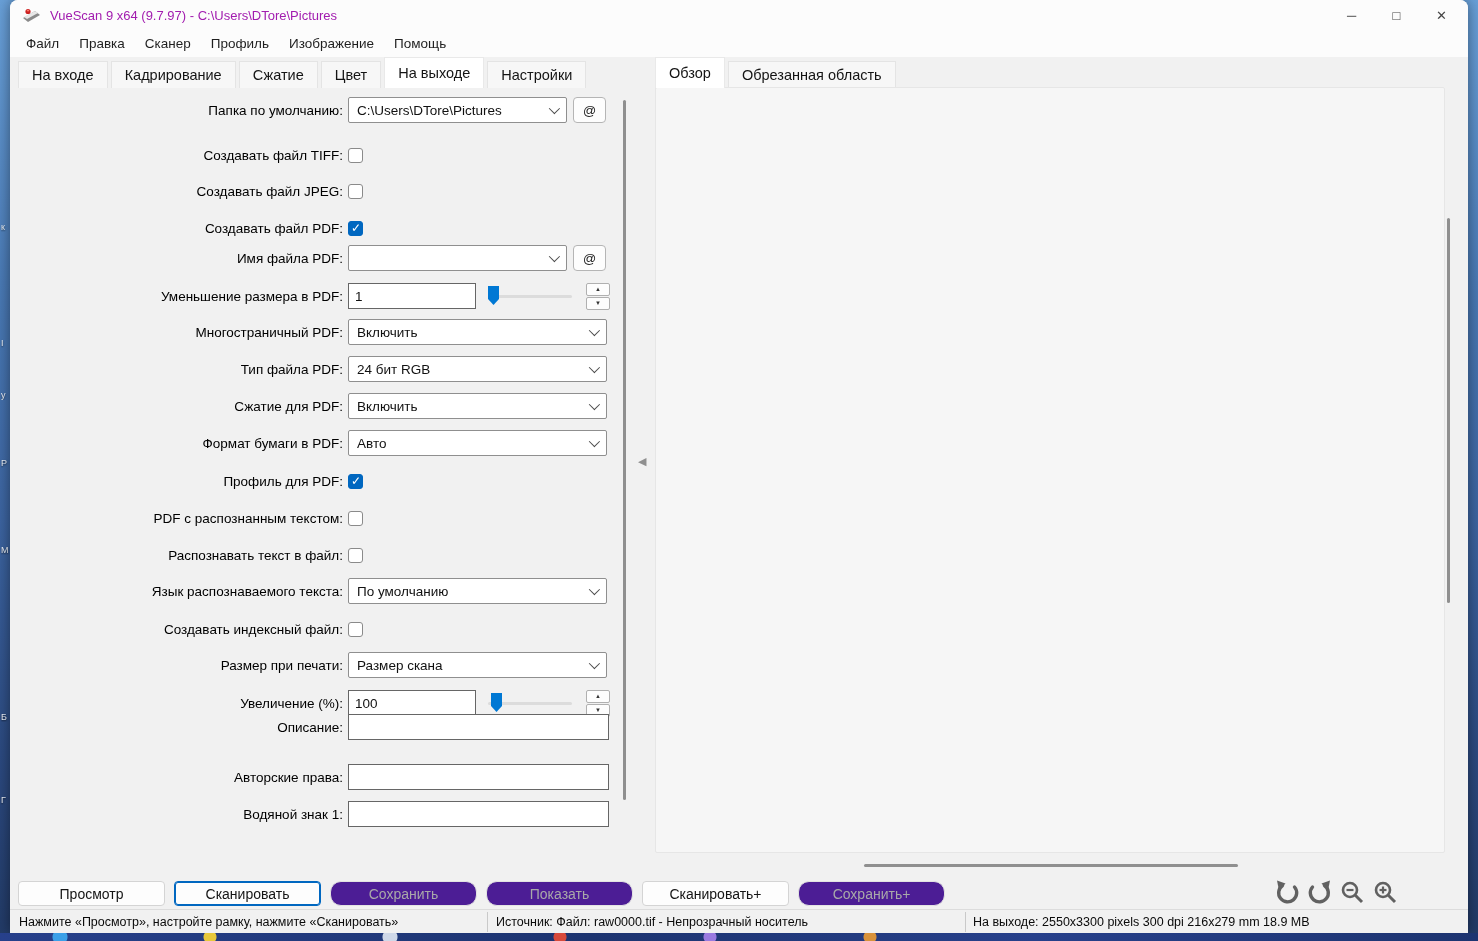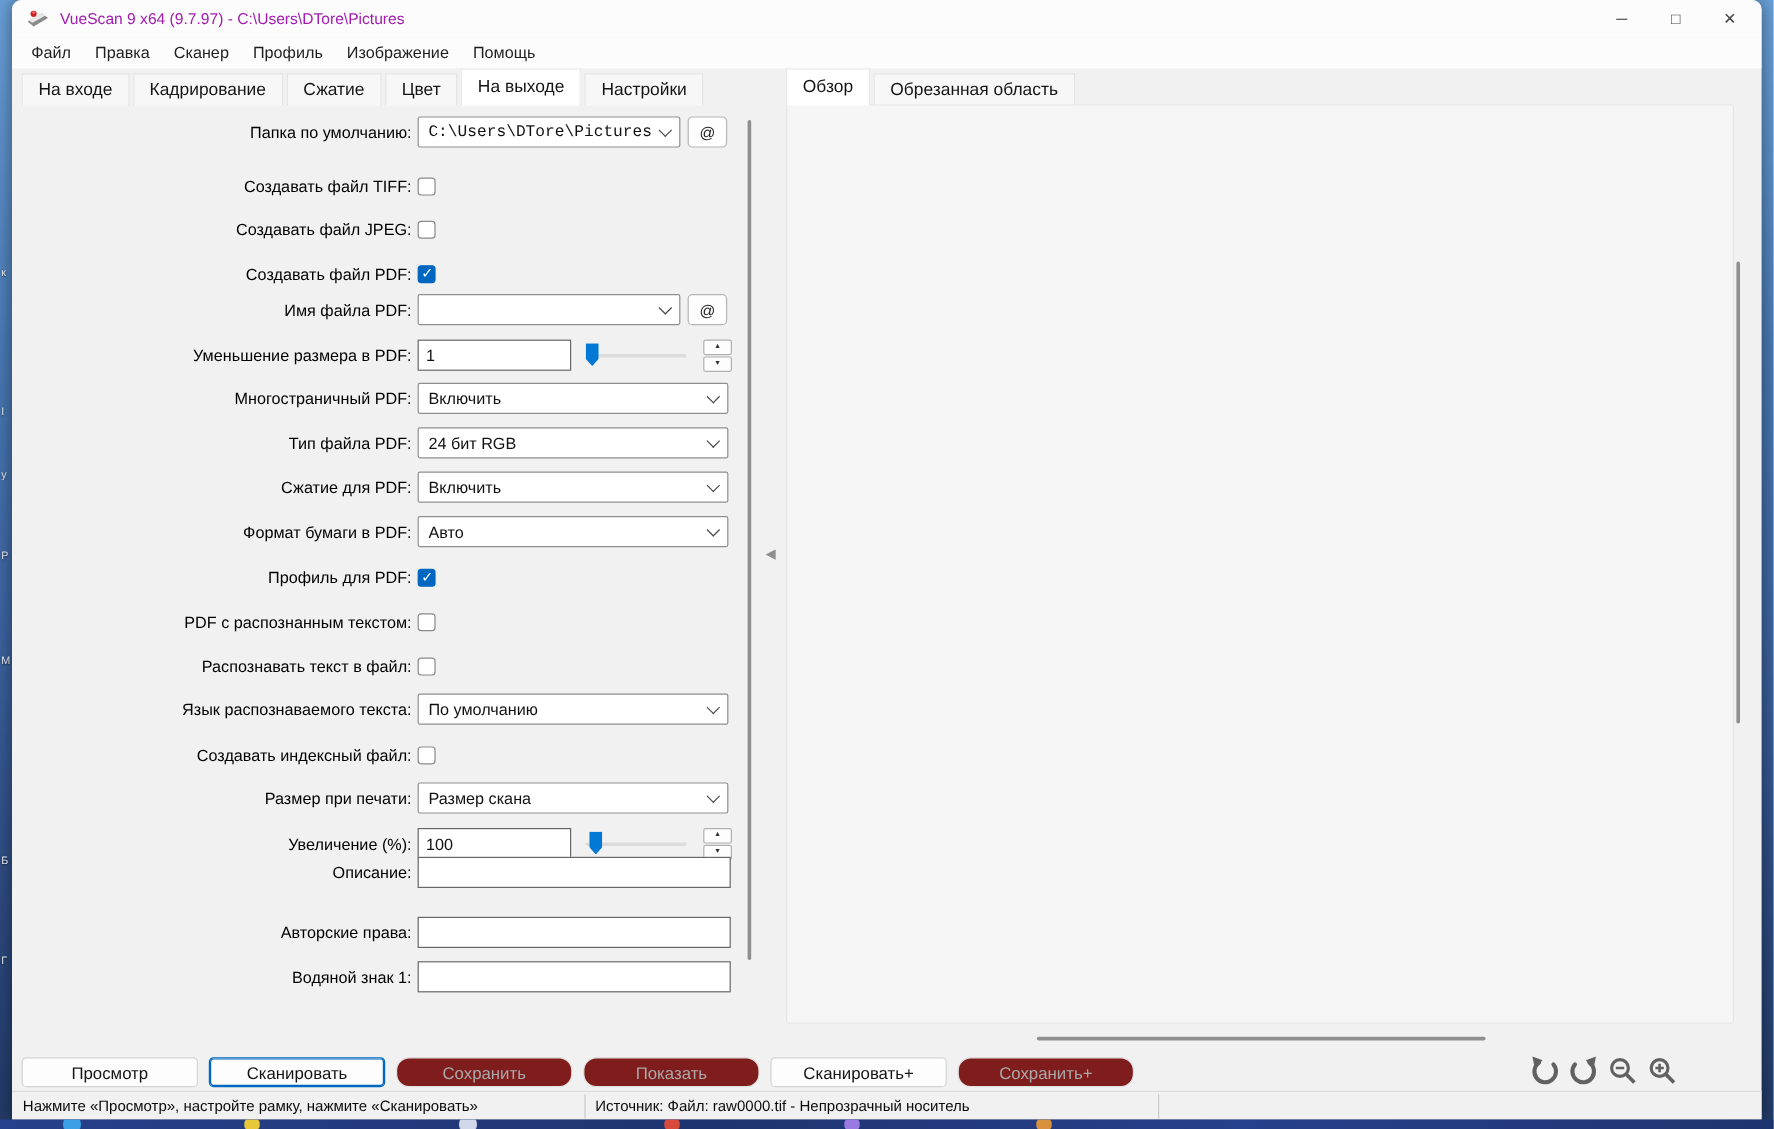--- a/index.html
+++ b/index.html
@@ -33,21 +33,21 @@
   .tab.active { height:31px; background:#fff; border-color:#e9e9e9; z-index:2; }
 
   
   .row { position:absolute; left:8px; height:26px; display:flex; align-items:center; }
   .lbl { width:330px; text-align:right; padding-right:5px; font-size:13.5px; color:#000; white-space:nowrap; }
   .combo { height:26px; background:#fff; border:1px solid #8f8f8f; border-radius:2px;
     display:flex; align-items:center; padding:0 9px 0 8px; font-size:13.5px; color:#111; }
   .combo .ctext { flex:1; white-space:nowrap; overflow:hidden; }
   .chev { width:8px; height:8px; border-right:1.5px solid #4a4a4a; border-bottom:1.5px solid #4a4a4a;
     transform:rotate(45deg) translateY(-2px); margin-left:6px; flex:none; }
-  .w-short { width:219px;font-family:Liberation Mono, monospace; }
+  .w-short { width:219px; }
   .w-full  { width:259px; }
   .atbtn { width:33px; height:26px; margin-left:6px; background:#fdfdfd; border:1px solid #b5b5b5;
     border-radius:4px; font-size:13px; color:#222; font-family:"Liberation Sans",sans-serif; }
   .cb { width:15px; height:15px; border:1px solid #8a8a8a; border-radius:3px; background:#fff; position:relative; }
   .cb.on { background:#0067c0; border-color:#0067c0; }
   .cb.on::after { content:"✓"; position:absolute; left:2px; top:-1px; color:#fff; font-size:12px; }
   .tinput { height:26px; border:1px solid #666; background:#fff; font-size:13.5px; padding:0 6px;
     font-family:"Liberation Sans",sans-serif; color:#111; }
   .tinput.num { width:128px; }
   .tinput.wide { width:261px; }
@@ -65,21 +65,21 @@
 
   
   #right-panel { position:absolute; left:645px; top:87px; width:790px; height:766px;
     background:#f6f6f6; border:1px solid #e6e6e6; border-radius:2px; }
 
   
   #btnrow { position:absolute; left:8px; top:881px; display:flex; gap:9px;align-items:flex-end; }
   .btn { width:147px; height:25px; background:#fdfdfd; border:1px solid #d4d4d4; border-radius:4px;
     font-size:14px; color:#141414; font-family:"Liberation Sans",sans-serif; }
   .btn.primary { border:1px solid #0067c0; box-shadow:inset 0 0 0 1px #0067c0; }
-  .btn.on { color:#a9a9a9; border-color:#e2e2e2; background:#7f1d1d;border-radius:11px; }
+  .btn.on { color:#a9a9a9; border-color:#e2e2e2; background:#4c1d95;border-radius:11px; }
   #toolicons { position:absolute; left:1264px; top:880px; display:flex; gap:7px; }
   .ticon { width:26px; height:26px; }
 
   
   #statusbar { position:absolute; left:0; top:909px; right:0; height:24px; background:#f1f1f1; border-top:1px solid #dcdcdc; }
   .st { position:absolute; top:0; height:24px; line-height:24px; font-size:12.5px; color:#0a0a0a; white-space:nowrap; }
   .st-sep { position:absolute; top:2px; height:20px; width:1px; background:#c9c9c9; }
 
   
   #taskbar-strip { position:absolute; left:0; bottom:0; width:1478px; height:8px;
@@ -339,17 +339,18 @@
       <line x1="10" y1="6.5" x2="10" y2="13.5" stroke="#616161" stroke-width="2.2"></line>
       <line x1="15.3" y1="15.3" x2="22" y2="22" stroke="#616161" stroke-width="3"></line>
     </svg>
   </div>
 
   <div id="statusbar">
     <span class="st" style="left:9px">Нажмите «Просмотр», настройте рамку, нажмите «Сканировать»</span>
     <div class="st-sep" style="left:477px"></div>
     <span class="st" style="left:486px">Источник: Файл: raw0000.tif - Непрозрачный носитель</span>
     <div class="st-sep" style="left:955px"></div>
+    <span class="st" style="left:963px">На выходе: 2550x3300 pixels 300 dpi 216x279 mm 18.9 MB</span>
   </div>
 
 </div>
 
 <div id="taskbar-strip"></div>
 
 </body></html>

